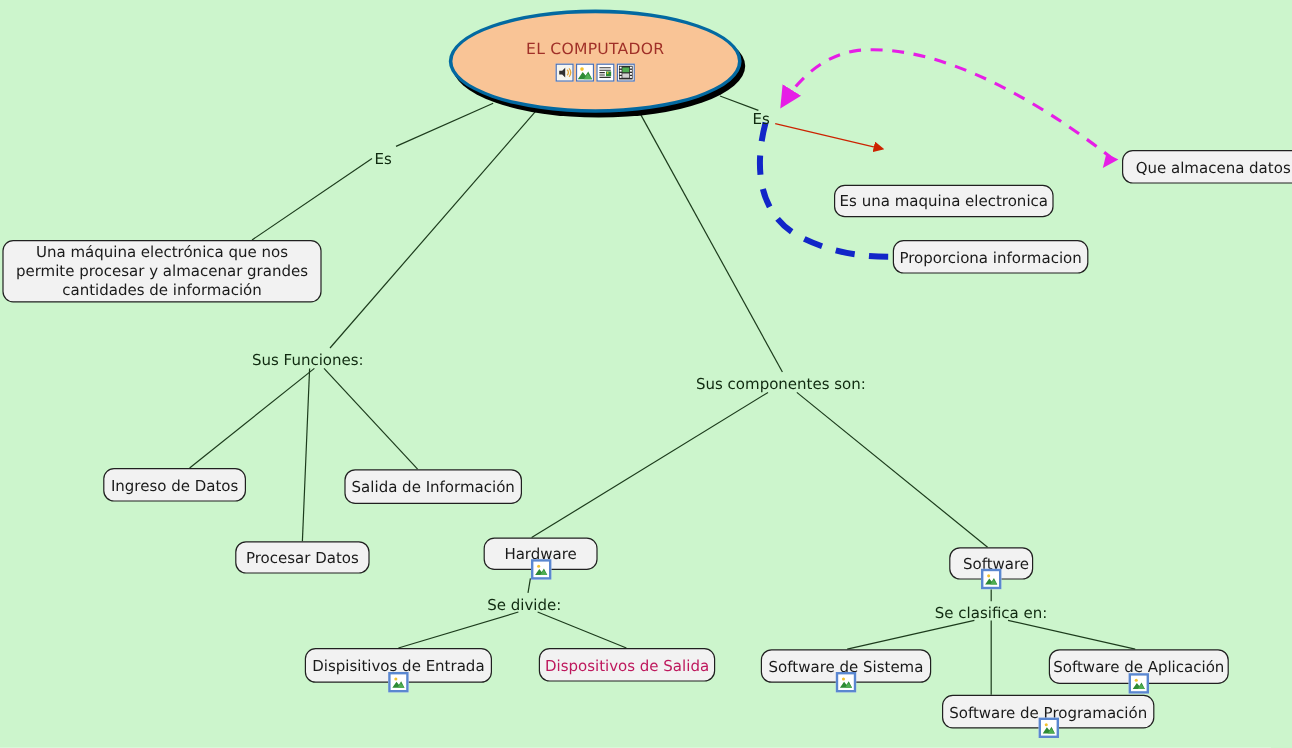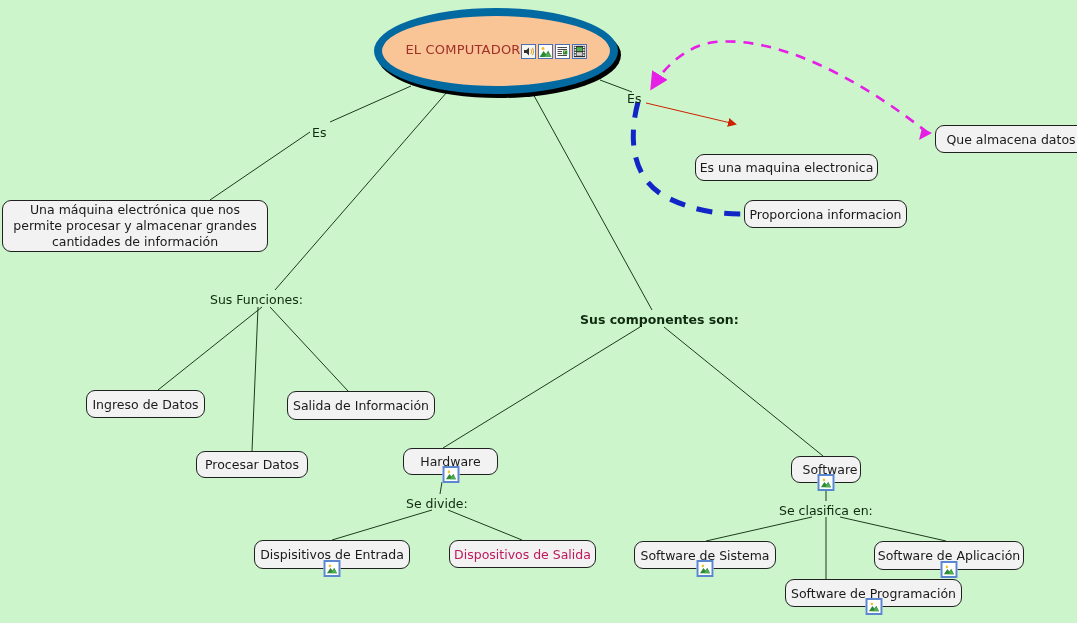--- a/index.html
+++ b/index.html
@@ -25,24 +25,25 @@
     width: 1077px;
     height: 623px;
     pointer-events: none;
   }
 
   
   .root-node {
     position: absolute;
     box-sizing: border-box;
     background: #f9c496;
-    border: 8px solid #0369a1;
+    border: 3px solid #0369a1;
     border-radius: 50%;
     box-shadow: 3px 4px 0 0 #000000;
     display: flex;
+    flex-direction: column;
     align-items: center;
     justify-content: center;
     text-align: right;
   }
   .root-label {
     color: #a03028;
     font-size: 13px;
     letter-spacing: 0.2px;
     white-space: nowrap;
     margin-bottom: 4px;
@@ -219,21 +220,21 @@
         </svg>
       </span>
 
     </div>
   </div>
 
   <div id="link-label-layer">
       <div class="link-label" style="left: 312px; top: 125px;">Es</div>
       <div class="link-label" style="left: 627px; top: 91px;">Es</div>
       <div class="link-label" style="left: 210px; top: 292px;">Sus Funciones:</div>
-      <div class="link-label" style="left: 580px; top: 312px; font-weight: bold;">Sus componentes son:</div>
+      <div class="link-label" style="left: 580px; top: 312px;">Sus componentes son:</div>
       <div class="link-label" style="left: 406px; top: 496px;">Se divide:</div>
       <div class="link-label" style="left: 779px; top: 503px;">Se clasifica en:</div>
     </div>
 
   <div id="node-layer">
       <div class="node multiline" style="left: 2px; top: 200px; width: 266px; height: 52px; background: rgb(242, 242, 242); border-color: rgb(32, 32, 32); color: rgb(26, 26, 26);">
         <span>Una máquina electrónica que nos permite procesar y almacenar grandes cantidades de información</span>
       </div>
       <div class="node" style="left: 695px; top: 126px; width: 183px; height: 27px; background: rgb(242, 242, 242); border-color: rgb(32, 32, 32); color: rgb(26, 26, 26); margin-top: 28px;">
         <span>Es una maquina electronica</span>

